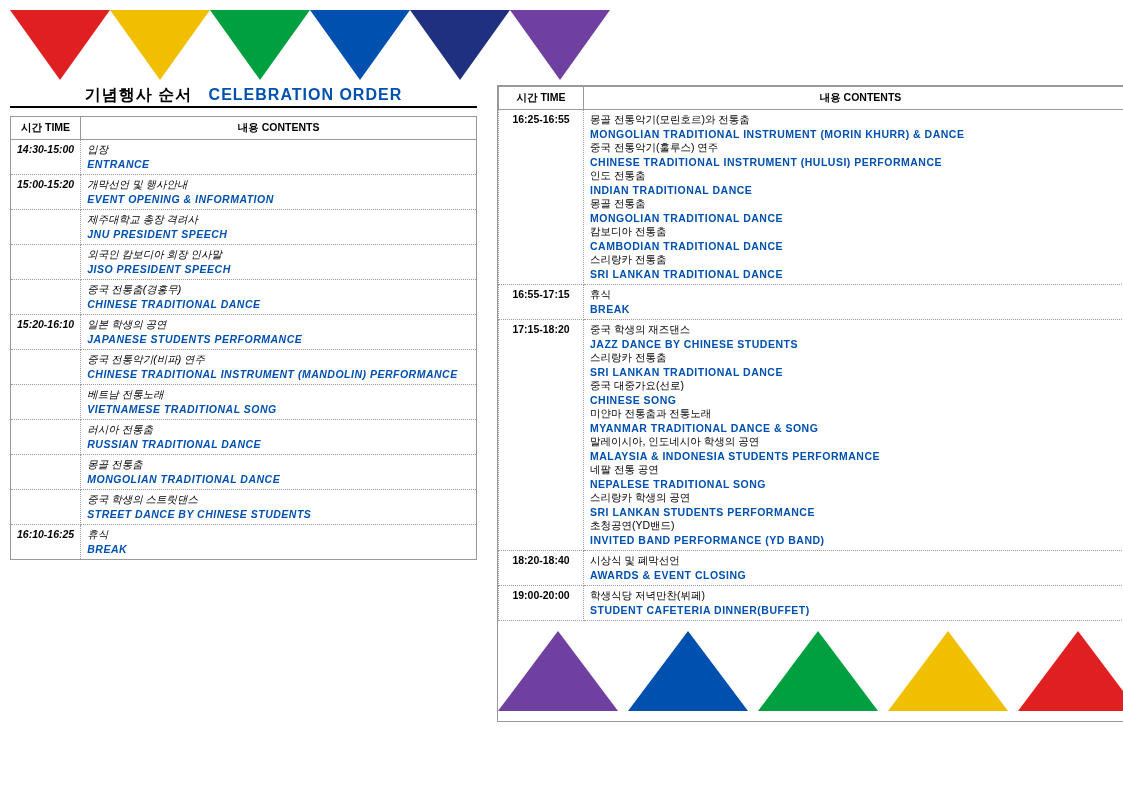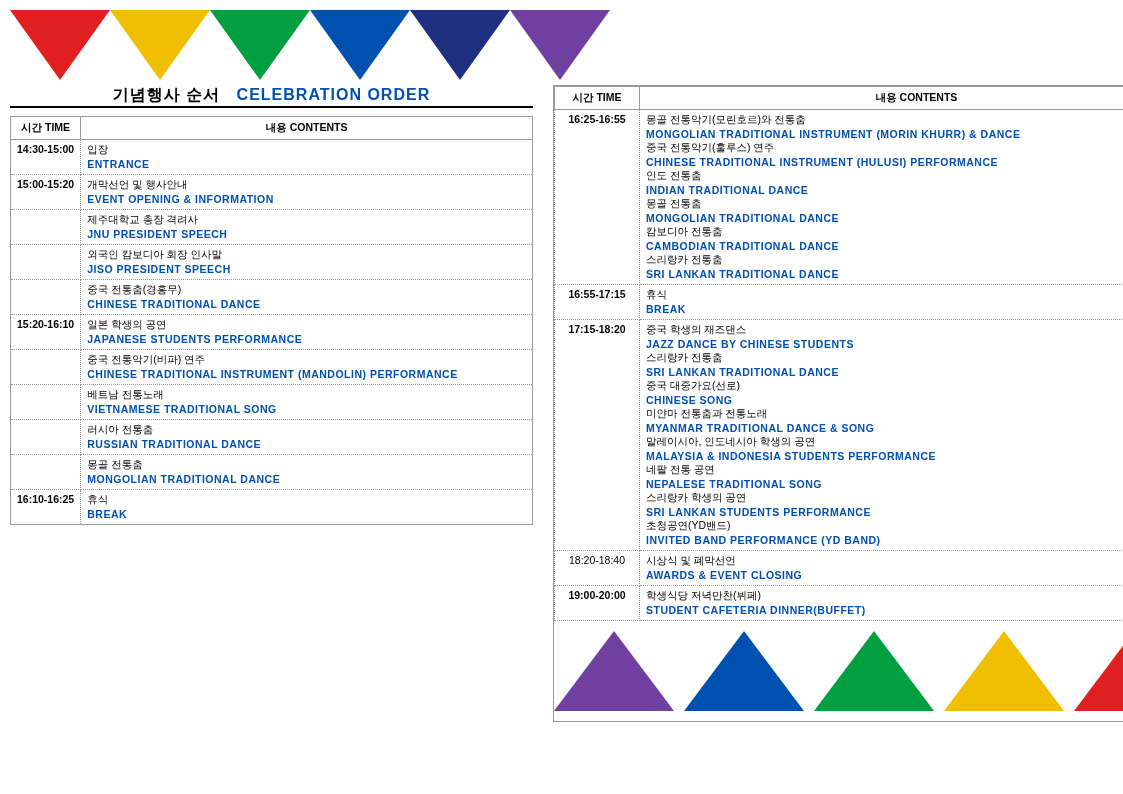--- a/index.html
+++ b/index.html
@@ -56,21 +56,21 @@
 
     
     .main-layout {
       display: flex;
       gap: 20px;
       padding: 0 10px;
     }
 
     
     .left-panel {
-      width: 523px;
+      width: 467px;
       flex-shrink: 0;
     }
 
     .page-title {
       text-align: center;
       font-size: 16px;
       font-weight: bold;
       margin-bottom: 10px;
       letter-spacing: 1px;
     }
@@ -96,20 +96,21 @@
       padding: 4px 6px;
       background: #fff;
       font-weight: bold;
       text-align: center;
     }
 
     .schedule-table td {
       border: 1px dotted #999;
       padding: 3px 6px;
       vertical-align: top;
+      font-style: italic;
     }
 
     .time-col {
       width: 85px;
       text-align: center;
       white-space: nowrap;
       font-weight: bold;
       border-radius: 6px;
     }
 
@@ -242,20 +243,27 @@
             <td>
               <div class="ko-text cell-entry">러시아 전통춤</div>
               <div class="en-text cell-entry">RUSSIAN TRADITIONAL DANCE</div>
             </td>
           </tr>
           <tr>
             <td class="time-col" style="font-weight: bold;"></td>
             <td>
               <div class="ko-text cell-entry">몽골 전통춤</div>
               <div class="en-text cell-entry">MONGOLIAN TRADITIONAL DANCE</div>
+            </td>
+          </tr>
+          <tr>
+            <td class="time-col" style="font-weight: bold;"></td>
+            <td>
+              <div class="ko-text cell-entry">중국 학생의 스트릿댄스</div>
+              <div class="en-text cell-entry">STREET DANCE BY CHINESE STUDENTS</div>
             </td>
           </tr>
           <tr>
             <td class="time-col" style="font-weight: bold; text-align: right;">16:10-16:25</td>
             <td>
               <div class="ko-text cell-entry">휴식</div>
               <div class="en-text cell-entry">BREAK</div>
             </td>
           </tr>
         </tbody>
@@ -314,21 +322,21 @@
               <div class="en-text cell-entry">MALAYSIA &amp; INDONESIA STUDENTS PERFORMANCE</div>
               <div class="ko-text cell-entry">네팔 전통 공연</div>
               <div class="en-text cell-entry">NEPALESE TRADITIONAL SONG</div>
               <div class="ko-text cell-entry">스리랑카 학생의 공연</div>
               <div class="en-text cell-entry">SRI LANKAN STUDENTS PERFORMANCE</div>
               <div class="ko-text cell-entry">초청공연(YD밴드)</div>
               <div class="en-text cell-entry">INVITED BAND PERFORMANCE (YD BAND)</div>
             </td>
           </tr>
           <tr>
-            <td class="time-col" style="font-weight: normal; white-space: nowrap; width: 85px; text-align: center;">18:20-18:40</td>
+            <td class="time-col" style="font-weight: bold; white-space: nowrap; width: 85px; text-align: center;">18:20-18:40</td>
             <td>
               <div class="ko-text cell-entry">시상식 및 폐막선언</div>
               <div class="en-text cell-entry">AWARDS &amp; EVENT CLOSING</div>
             </td>
           </tr>
           <tr>
             <td class="time-col" style="font-weight: bold; white-space: nowrap; width: 85px;">19:00-20:00</td>
             <td>
               <div class="ko-text cell-entry">학생식당 저녁만찬(뷔페)</div>
               <div class="en-text cell-entry">STUDENT CAFETERIA DINNER(BUFFET)</div>

